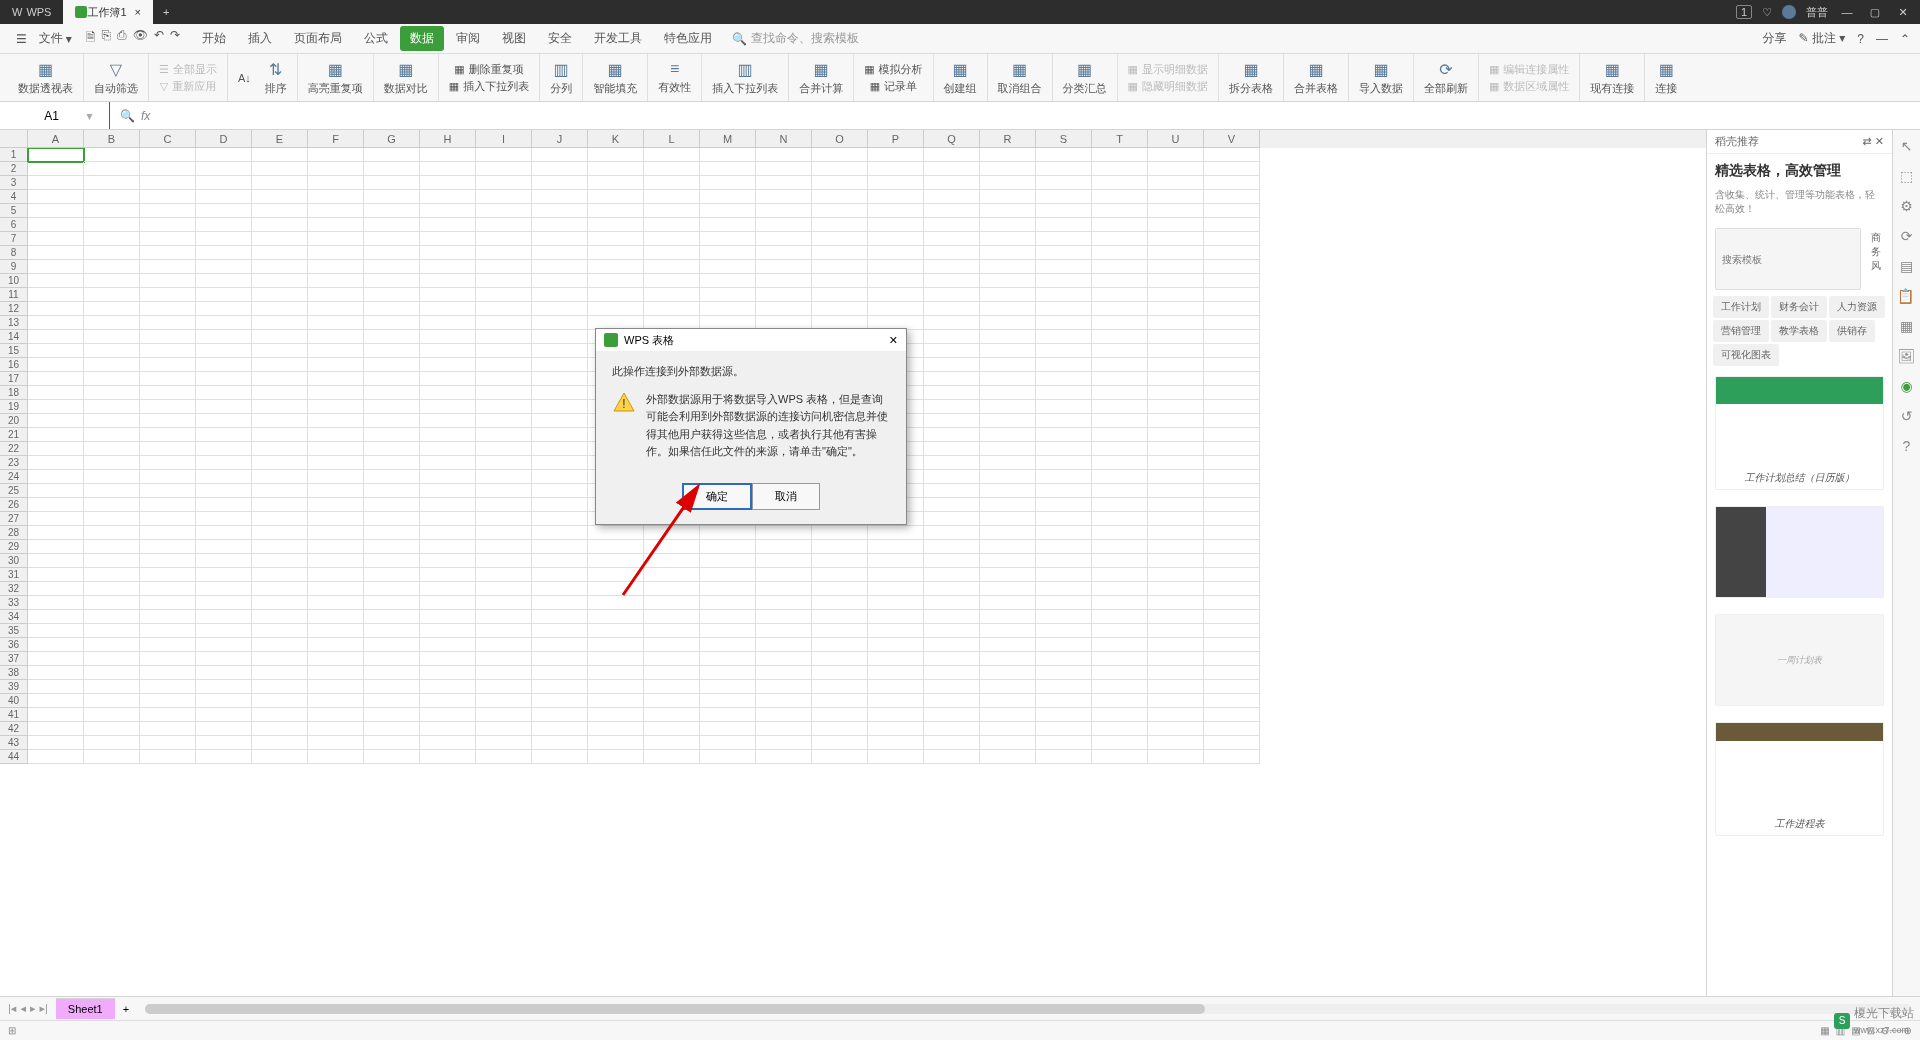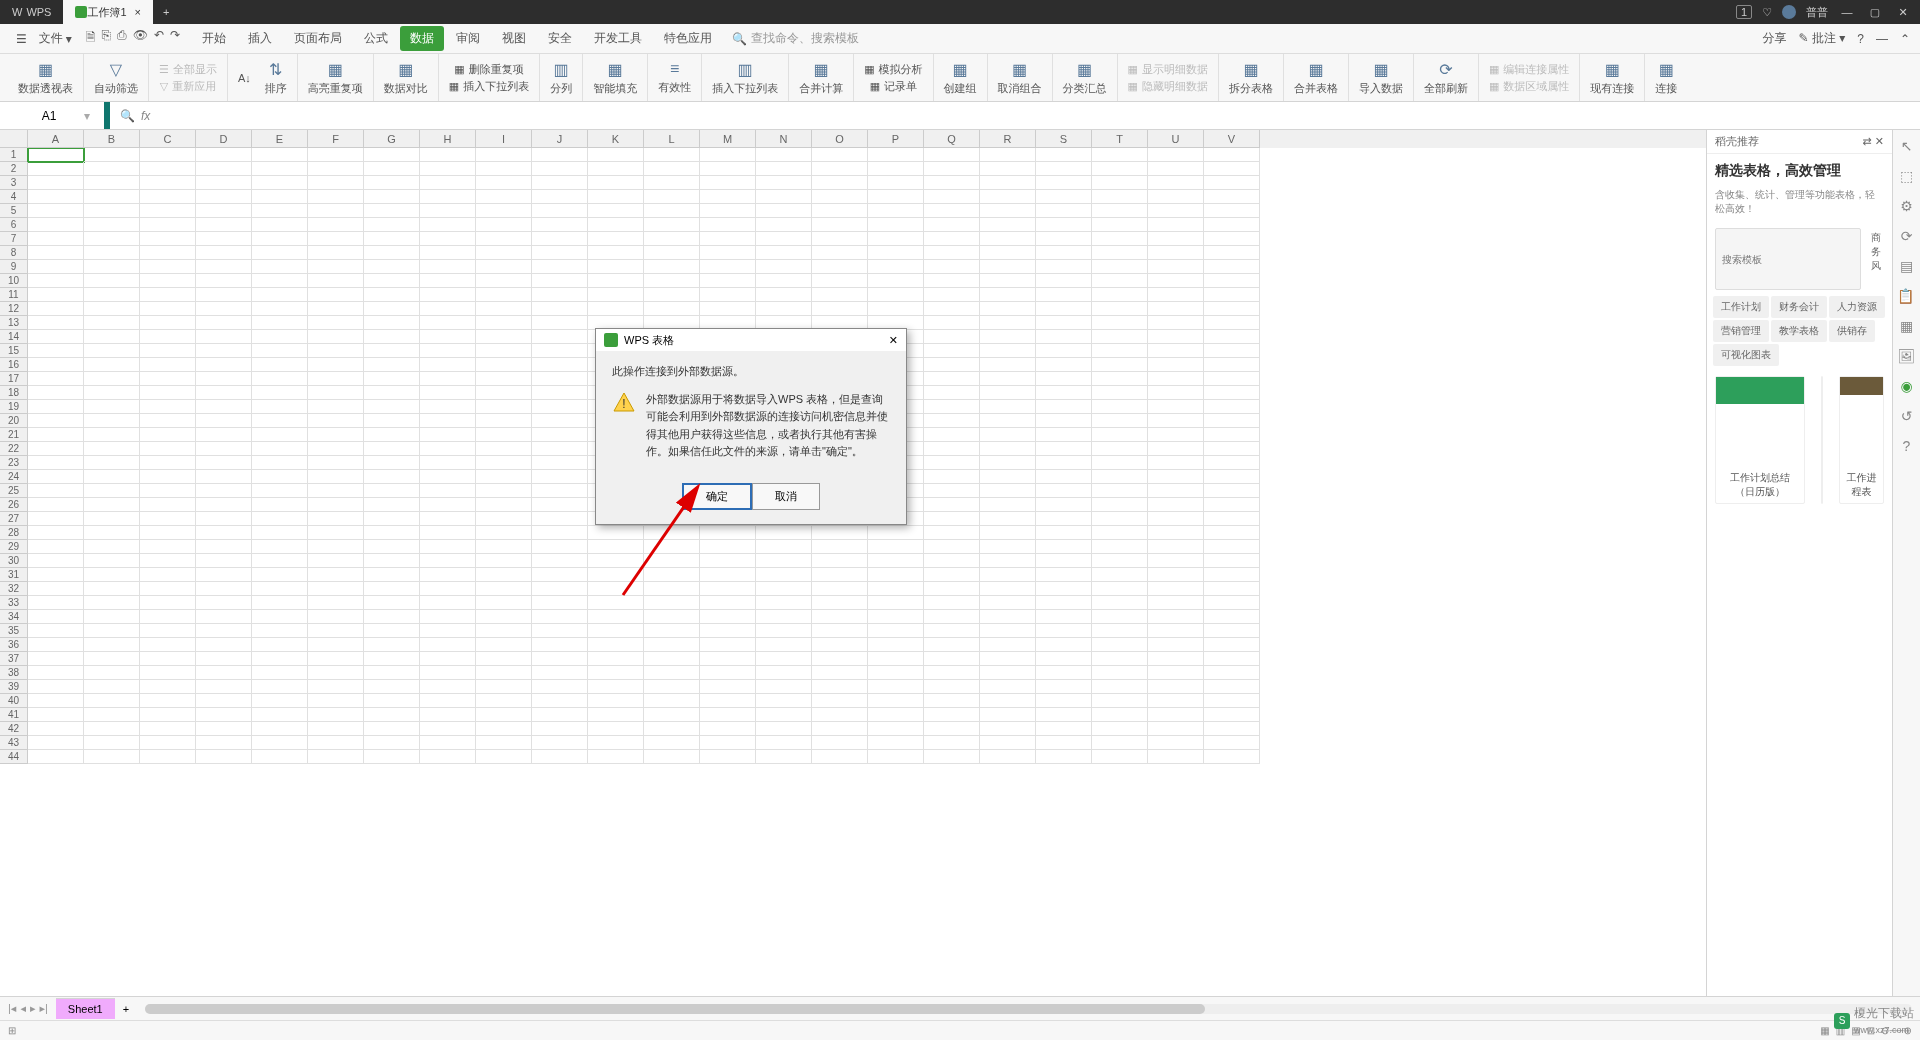--- a/index.html
+++ b/index.html
@@ -33,21 +33,21 @@
 .ribbon .group { display: flex; flex-direction: column; align-items: center; padding: 0 6px; border-right: 1px solid #e0e0e0; height: 100%; justify-content: center; }
 .ribbon .group:last-child { border-right: none; }
 .ribbon .group-row { display: flex; gap: 6px; align-items: center; }
 .ribbon .btn { display: flex; flex-direction: column; align-items: center; gap: 2px; padding: 2px 4px; }
 .ribbon .btn-icon { font-size: 16px; color: #5a7a9a; }
 .ribbon .btn-small { display: flex; align-items: center; gap: 4px; padding: 1px 4px; }
 .ribbon .disabled { color: #bbb; }
 
 
 .formulabar { height: 28px; background: #fff; display: flex; align-items: center; border-bottom: 1px solid #d4d4d4; font-size: 12px; }
-.formulabar .cell-ref { width: 110px; padding: 0 8px; border-right: 6px solid #0f766e; display: flex; align-items: center; justify-content: center; height: 100%; }
+.formulabar .cell-ref { width: 110px; padding: 0 8px; border-right: 1px solid #0f766e; display: flex; align-items: center; justify-content: center; height: 100%; }
 .formulabar .cell-ref input { border: none; width: 70px; text-align: center; outline: none; font-size: 12px; }
 .formulabar .fx-icons { padding: 0 10px; display: flex; gap: 6px; color: #888; }
 .formulabar .formula-input { flex: 1; padding: 0 8px; }
 
 
 .sheet-container { position: relative; display: flex; height: calc(100% - 24px - 30px - 48px - 28px - 24px - 20px); }
 .sheet-left { flex: 1; position: relative; }
 .sheet-grid { position: relative; width: 100%; height: 100%; overflow: hidden; }
 .col-headers { display: flex; position: sticky; top: 0; background: #f0f0f0; height: 18px; font-size: 11px; color: #666; }
 .col-headers .corner { width: 28px; border-right: 1px solid #ccc; border-bottom: 1px solid #ccc; background: #f0f0f0; }
@@ -61,21 +61,21 @@
 
 .right-panel { width: 186px; border-left: 1px solid #d4d4d4; background: #fff; display: flex; flex-direction: column; font-size: 11px; }
 .right-panel .panel-header { padding: 4px 8px; display: flex; justify-content: space-between; align-items: center; color: #666; border-bottom: 1px solid #eee; }
 .right-panel .promo-title { font-size: 14px; font-weight: bold; padding: 8px; color: #333; }
 .right-panel .promo-sub { font-size: 10px; color: #888; padding: 0 8px 8px; }
 .right-panel .search-row { padding: 4px 8px; display: flex; gap: 4px; }
 .right-panel .search-row input { flex: 1; border: 1px solid #ddd; padding: 3px 6px; font-size: 10px; outline: none; border-radius: 2px; background: #f5f5f5; }
 .right-panel .search-row .chip { padding: 3px 6px; font-size: 10px; color: #666; }
 .right-panel .tag-grid { display: flex; flex-wrap: wrap; padding: 2px 6px; gap: 2px; }
 .right-panel .tag { padding: 4px 8px; font-size: 10px; background: #f0f0f0; color: #666; border-radius: 2px; }
-.right-panel .templates { padding: 8px; display: flex; flex-direction: row; gap: 16px; overflow-y: auto; }
+.right-panel .templates { padding: 8px; display: flex; flex-direction: column; gap: 16px; overflow-y: auto; font-style: italic; }
 .right-panel .template-card { border: 1px solid #eee; border-radius: 2px; }
 .right-panel .template-img { height: 90px; background: #f5f5f5; display: flex; align-items: center; justify-content: center; font-size: 9px; color: #aaa; }
 .right-panel .template-label { text-align: center; font-size: 10px; padding: 4px; color: #555; }
 
 
 .right-sidebar { width: 28px; background: #f7f7f7; border-left: 1px solid #d4d4d4; display: flex; flex-direction: column; align-items: center; padding-top: 8px; gap: 14px; font-size: 14px; color: #888; }
 
 
 .sheet-tabs { height: 24px; background: #f7f7f7; display: flex; align-items: center; border-top: 1px solid #d4d4d4; font-size: 11px; }
 .sheet-tabs .nav-btns { display: flex; gap: 4px; padding: 0 8px; color: #999; }
@@ -1516,20 +1516,25 @@
     </div>
     <div class="templates">
       <div class="template-card">
         <div class="template-img" style="background:linear-gradient(#2d9f5b 30%, #fff 30%);"></div>
         <div class="template-label">工作计划总结（日历版）</div>
       </div>
       <div class="template-card">
         <div class="template-img" style="background:linear-gradient(90deg,#444 30%, #eef 30%);"></div>
       </div>
       <div class="template-card">
+        <div class="template-img">
+            <span>一周计划表</span>
+          </div>
+      </div>
+      <div class="template-card">
         <div class="template-img" style="background:linear-gradient(#6b5a3a 20%, #fff 20%);"></div>
         <div class="template-label">工作进程表</div>
       </div>
     </div>
   </div>
 
   <div class="right-sidebar">
     <span>↖</span>
     <span>⬚</span>
     <span>⚙</span>

